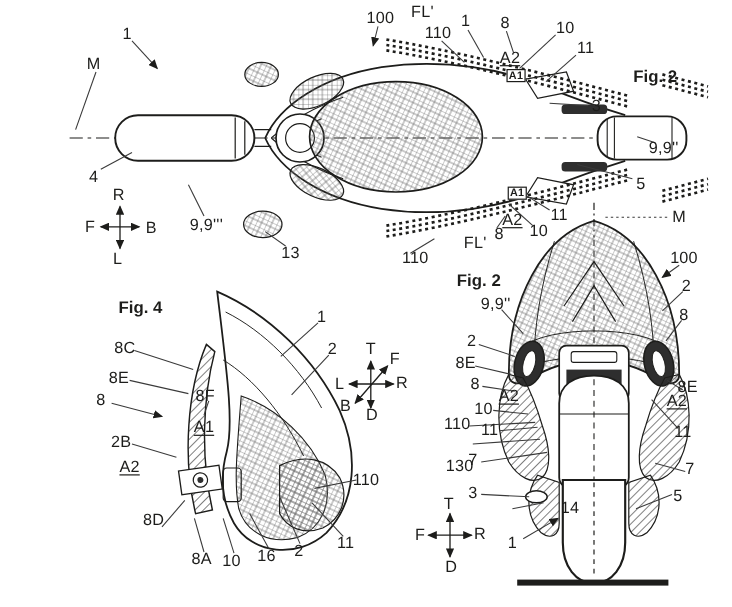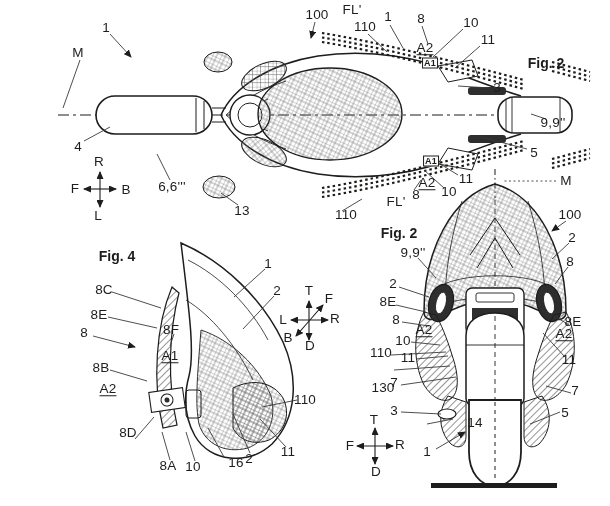--- a/index.html
+++ b/index.html
@@ -198,21 +198,21 @@
 </svg>
 
 <div class="figtitle" style="left:546px;top:63px">Fig. 2</div>
 <div class="figtitle" style="left:399px;top:233px">Fig. 2</div>
 <div class="figtitle" style="left:117px;top:256px">Fig. 4</div>
 
 <div class="labels">
       <span class="lbl" style="left: 106px; top: 28px;">1</span>
       <span class="lbl" style="left: 78px; top: 53px;">M</span>
       <span class="lbl" style="left: 78px; top: 147px;">4</span>
-      <span class="lbl" style="left: 172px; top: 187px;">6,6'''</span>
+      <span class="lbl" style="left: 172px; top: 187px;">9,9'''</span>
       <span class="lbl" style="left: 242px; top: 211px;">13</span>
       <span class="lbl" style="left: 317px; top: 15px;">100</span>
       <span class="lbl" style="left: 352px; top: 10px;">FL'</span>
       <span class="lbl" style="left: 365px; top: 27px;">110</span>
       <span class="lbl" style="left: 388px; top: 17px;">1</span>
       <span class="lbl" style="left: 421px; top: 19px;">8</span>
       <span class="lbl u" style="left: 425px; top: 48px;">A2</span>
       <span class="lbl" style="left: 471px; top: 23px;">10</span>
       <span class="lbl" style="left: 488px; top: 40px;">11</span>
       <span class="lbl b" style="left: 430px; top: 63px;">A1</span>
@@ -258,26 +258,26 @@
       <span class="lbl ax" style="left: 350px; top: 446px;">F</span>
       <span class="lbl ax" style="left: 400px; top: 445px;">R</span>
       <span class="lbl ax" style="left: 376px; top: 472px;">D</span>
     </div>
 <div class="labels">
       <span class="lbl" style="left: 104px; top: 290px;">8C</span>
       <span class="lbl" style="left: 99px; top: 315px;">8E</span>
       <span class="lbl" style="left: 84px; top: 333px;">8</span>
       <span class="lbl" style="left: 171px; top: 330px;">8F</span>
       <span class="lbl u" style="left: 170px; top: 356px;">A1</span>
-      <span class="lbl" style="left: 101px; top: 368px;">8B</span>
+      <span class="lbl" style="left: 101px; top: 368px;">2B</span>
       <span class="lbl u" style="left: 108px; top: 389px;">A2</span>
       <span class="lbl" style="left: 128px; top: 433px;">8D</span>
       <span class="lbl" style="left: 168px; top: 466px;">8A</span>
       <span class="lbl" style="left: 193px; top: 467px;">10</span>
-      <span class="lbl" style="left: 236px; top: 463px; text-align: right;">16</span>
+      <span class="lbl" style="left: 222px; top: 463px; text-align: right;">16</span>
       <span class="lbl" style="left: 249px; top: 459px;">2</span>
       <span class="lbl" style="left: 288px; top: 452px;">11</span>
       <span class="lbl" style="left: 305px; top: 400px;">110</span>
       <span class="lbl" style="left: 268px; top: 264px;">1</span>
       <span class="lbl" style="left: 277px; top: 291px;">2</span>
       <span class="lbl ax" style="left: 309px; top: 291px;">T</span>
       <span class="lbl ax" style="left: 329px; top: 299px;">F</span>
       <span class="lbl ax" style="left: 283px; top: 320px;">L</span>
       <span class="lbl ax" style="left: 335px; top: 319px;">R</span>
       <span class="lbl ax" style="left: 288px; top: 338px;">B</span>

